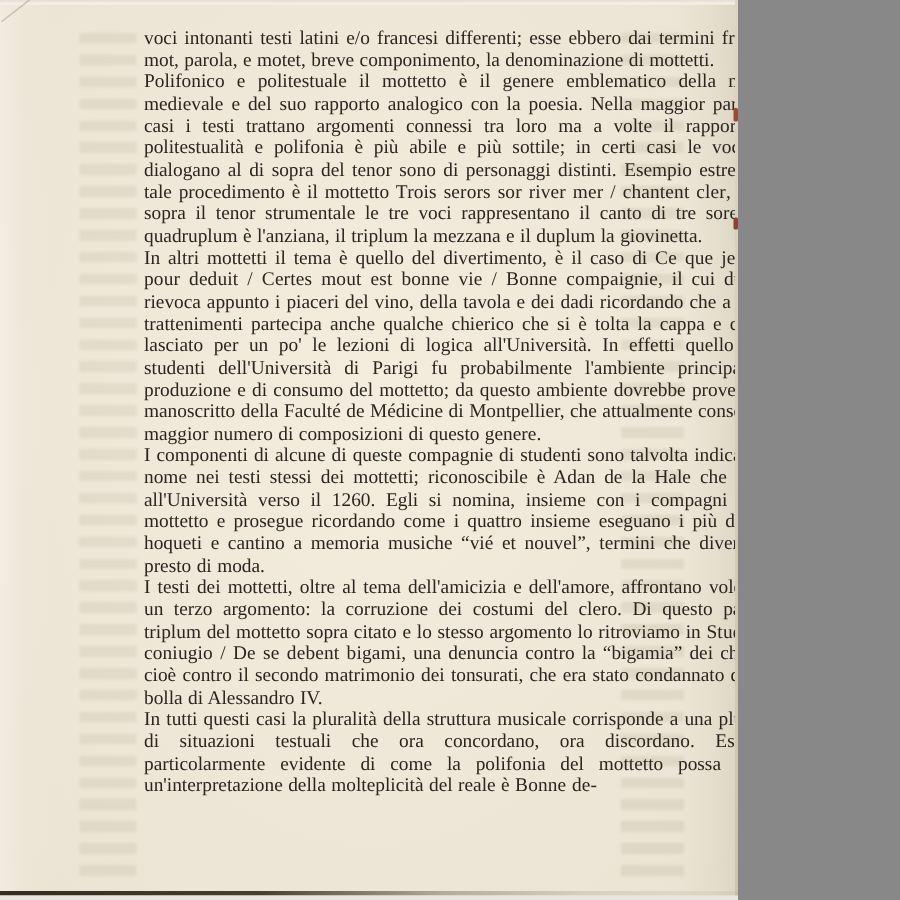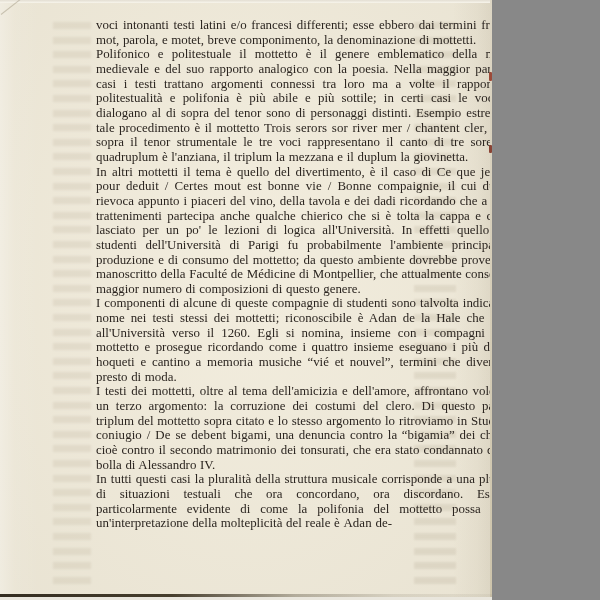--- a/index.html
+++ b/index.html
@@ -86,21 +86,21 @@
   <div class="crease-top-left"></div>
   <div class="bleed bleed-left"></div>
   <div class="bleed bleed-right"></div>
 
   <div class="text-block" lang="it">
       <p><span>voci intonanti testi latini e/o francesi differenti; esse ebbero dai termini francesi mot, parola, e motet, breve componimento, la denominazione di mottetti.</span></p>
       <p><span>Polifonico e politestuale il mottetto è il genere emblematico della musica medievale e del suo rapporto analogico con la poesia. Nella maggior parte dei casi i testi trattano argomenti connessi tra loro ma a volte il rapporto tra politestualità e polifonia è più abile e più sottile; in certi casi le voci che dialogano al di sopra del tenor sono di personaggi distinti. Esempio estremo di tale procedimento è il mottetto </span><b>Trois serors sor river mer / chantent cler</b><span>, in cui sopra il tenor strumentale le tre voci rappresentano il canto di tre sorelle: il quadruplum è l'anziana, il triplum la mezzana e il duplum la giovinetta.</span></p>
       <p><span>In altri mottetti il tema è quello del divertimento, è il caso di </span><b>Ce que je tieng pour deduit / Certes mout est bonne vie / Bonne compaignie</b><span>, il cui duplum rievoca appunto i piaceri del vino, della tavola e dei dadi ricordando che a questi trattenimenti partecipa anche qualche chierico che si è tolta la cappa e che ha lasciato per un po' le lezioni di logica all'Università. In effetti quello degli studenti dell'Università di Parigi fu probabilmente l'ambiente principale di produzione e di consumo del mottetto; da questo ambiente dovrebbe provenire il manoscritto della Faculté de Médicine di Montpellier, che attualmente conserva il maggior numero di composizioni di questo genere.</span></p>
       <p><span>I componenti di alcune di queste compagnie di studenti sono talvolta indicati per nome nei testi stessi dei mottetti; riconoscibile è Adan de la Hale che studiò all'Università verso il 1260. Egli si nomina, insieme con i compagni in un mottetto e prosegue ricordando come i quattro insieme eseguano i più difficili hoqueti e cantino a memoria musiche “vié et nouvel”, termini che diverranno presto di moda.</span></p>
       <p><span>I testi dei mottetti, oltre al tema dell'amicizia e dell'amore, affrontano volentieri un terzo argomento: la corruzione dei costumi del clero. Di questo parla il triplum del mottetto sopra citato e lo stesso argomento lo ritroviamo in </span><b>Studentes coniugio / De se debent bigami</b><span>, una denuncia contro la “bigamia” dei chierici, cioè contro il secondo matrimonio dei tonsurati, che era stato condannato da una bolla di Alessandro IV.</span></p>
-      <p><span>In tutti questi casi la pluralità della struttura musicale corrisponde a una pluralità di situazioni testuali che ora concordano, ora discordano. Esempio particolarmente evidente di come la polifonia del mottetto possa essere un'interpretazione della molteplicità del reale è </span><b>Adan de-</b></p>
+      <p><span>In tutti questi casi la pluralità della struttura musicale corrisponde a una pluralità di situazioni testuali che ora concordano, ora discordano. Esempio particolarmente evidente di come la polifonia del mottetto possa essere un'interpretazione della molteplicità del reale è </span><b>Bonne de-</b></p>
     </div>
 
   <div class="edge-right-line"></div>
   <div class="edge-mark-a"></div>
   <div class="edge-mark-b"></div>
   <div class="edge-bottom-line"></div>
   <div class="edge-bottom-under"></div>
 </div>
 
 </body></html>

